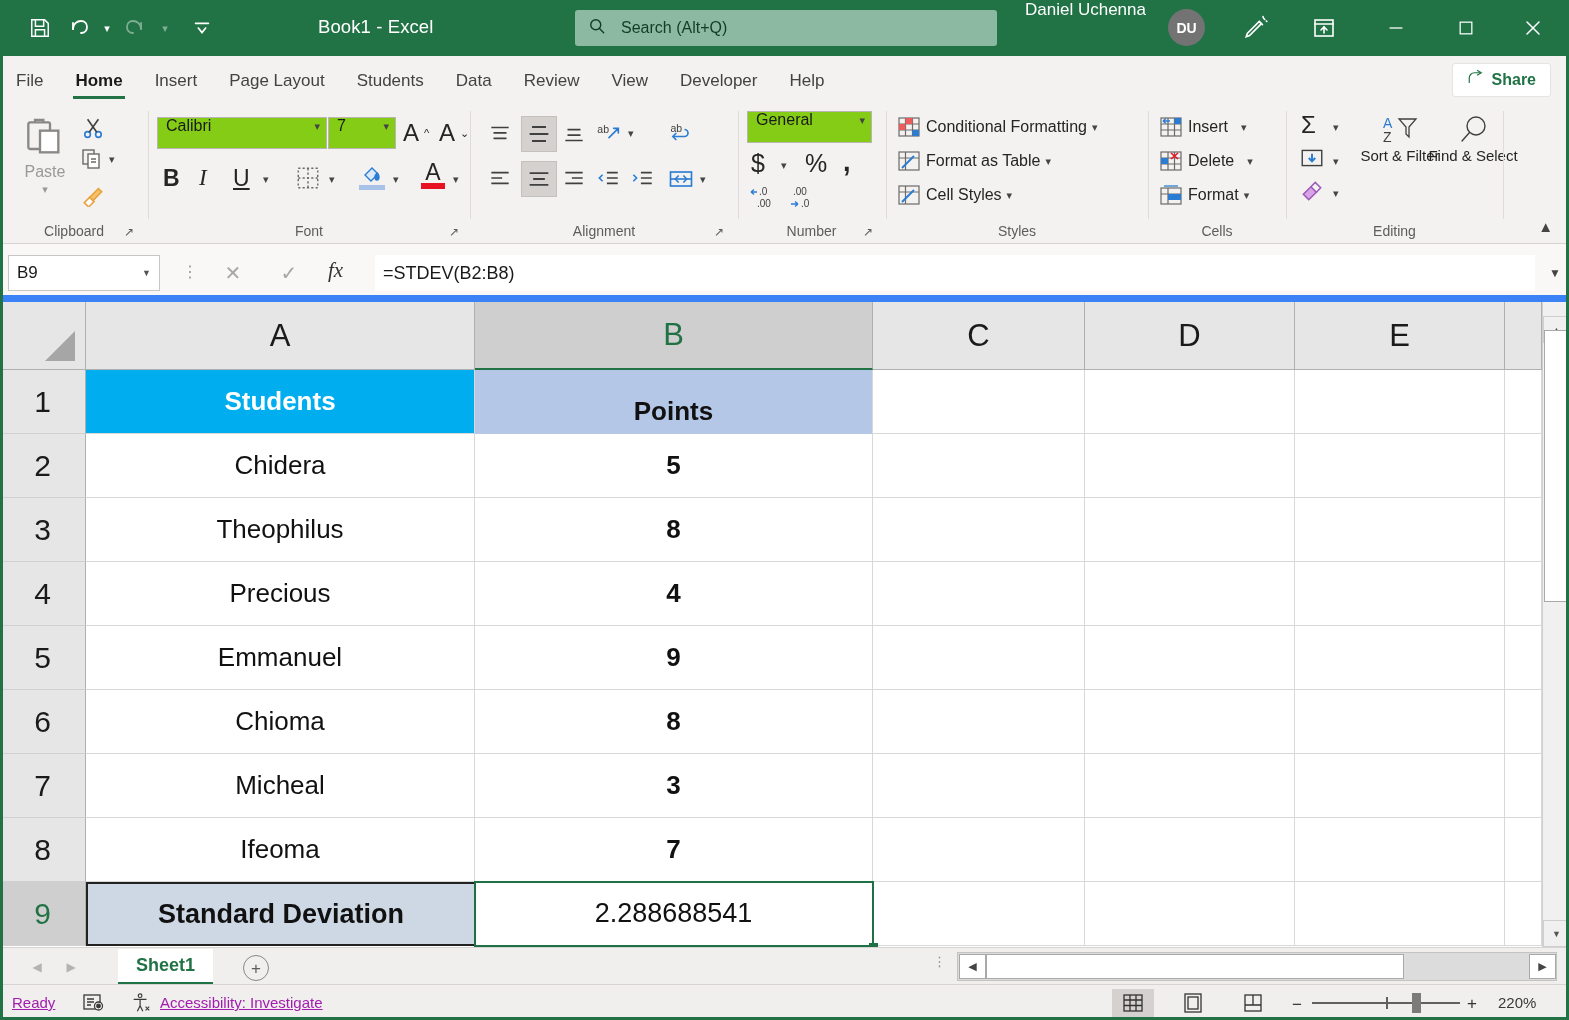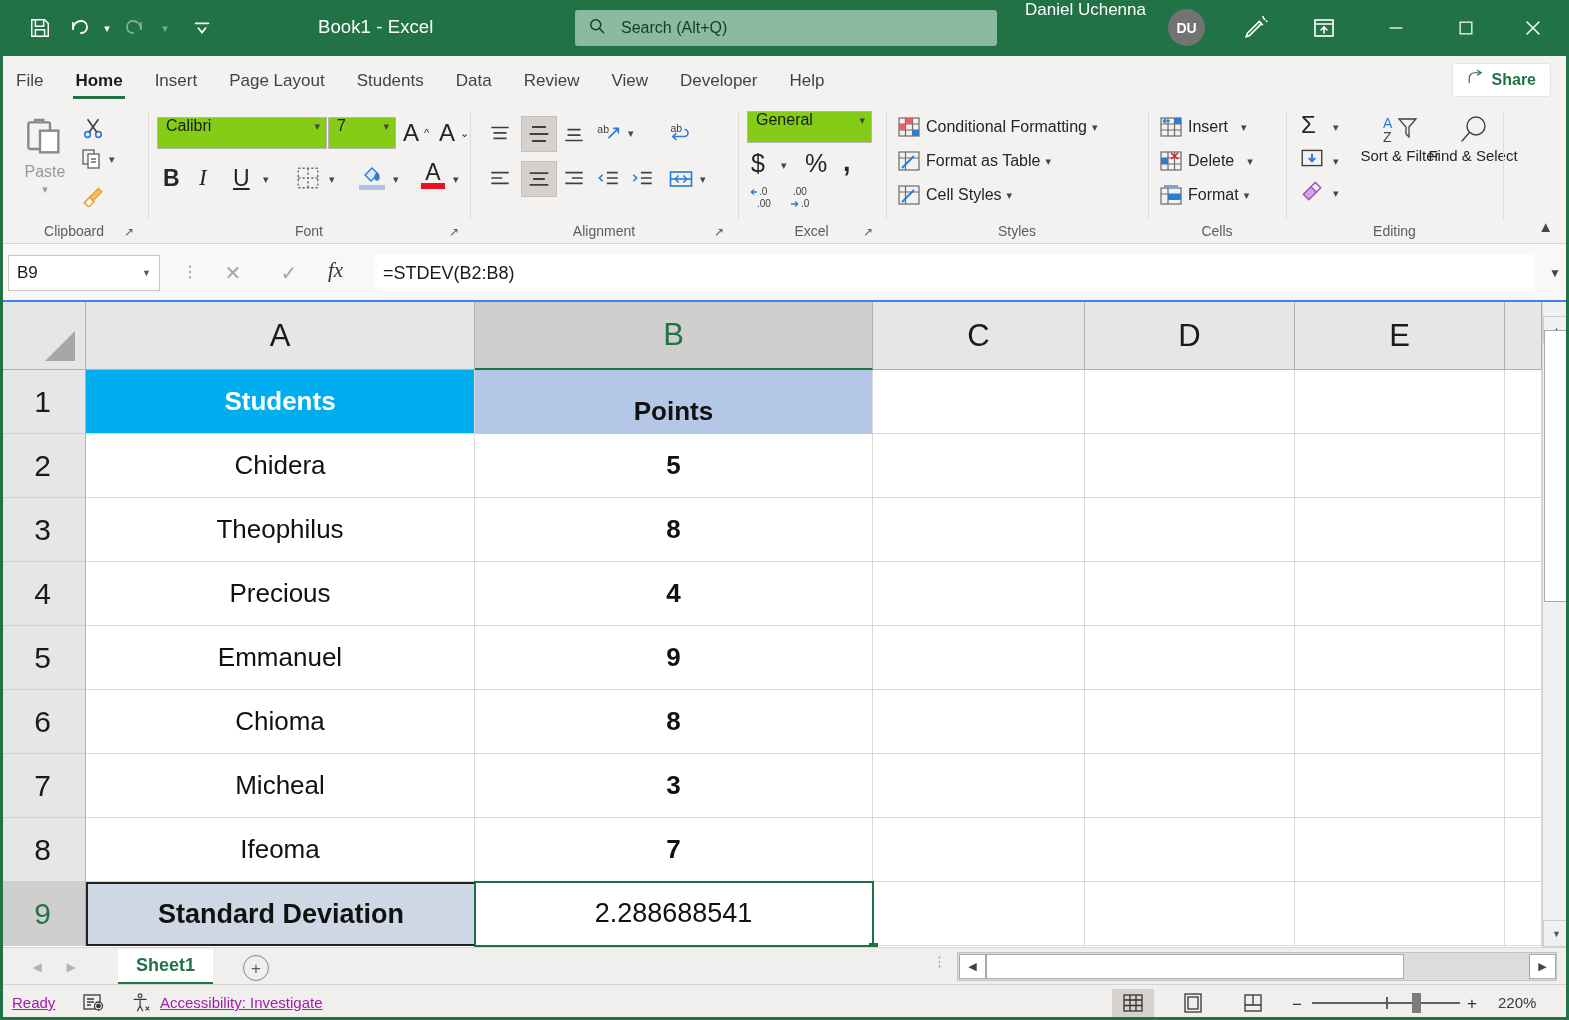--- a/index.html
+++ b/index.html
@@ -97,21 +97,21 @@
     position: absolute; background: #84cc16; border: 1px solid #b8b5b2;
     display: flex; align-items: center; justify-content: space-between;
     padding: 0 6px 14px 8px; font-size: 16px; color: #1a1a1a;
   }
   .icon-sq { display: inline-flex; align-items: center; justify-content: center; }
   .toggle-on { background: #d4d1ce; border: 1px solid #c3c0bd; }
 
   
   .formulabar {
     position: absolute; top: 244px; left: 0; width: 1569px; height: 58px;
-    background: #f9f8f7; border-bottom: 2px solid #3b82f6;
+    background: #f9f8f7; border-bottom: 7px solid #3b82f6;
     display: flex; align-items: center;
   }
   .namebox {
     position: absolute; left: 8px; top: 11px; width: 152px; height: 36px;
     background: #fff; border: 1px solid #c8c6c4;
     display: flex; align-items: center; padding: 0 8px;
     font-size: 17px; color: #1a1a1a;
   }
   .namebox .dd { margin-left: auto; font-size: 9px; color: #555; }
   .fb-sep { position: absolute; left: 182px; top: 18px; font-size: 16px; color: #999; letter-spacing: 0; }
@@ -495,21 +495,21 @@
         <path d="M8 9H2M2 9l3-2.5M2 9l3 2.5" stroke="#2b7cd3" stroke-width="1.3"></path>
       </svg>
     </div>
     <div class="rbtn" style="left:50px; top:80px;">
       <svg width="34" height="28" viewBox="0 0 34 28" fill="none">
         <text x="4" y="12" font-size="10" fill="#404040">.00</text>
           <text x="12" y="24" font-size="10" fill="#404040">.0</text>
         <path d="M2 21h7M9 21l-3-2.5M9 21l-3 2.5" stroke="#2b7cd3" stroke-width="1.3"></path>
       </svg>
     </div>
-    <div class="group-label">Excel</div>
+    <div class="group-label">Number</div>
     <div class="dialog-launcher" style="left:124px">↗</div>
   </div>
   <div class="group-sep" style="left:886px"></div>
 
   <div class="group" style="left:887px; width:260px;">
     <div class="rbtn" style="left:10px; top:12px;">
       <span class="icon-sq">
         <svg width="24" height="24" viewBox="0 0 24 24" fill="none" stroke="#6b6a68" stroke-width="1.2">
           <rect x="2" y="3" width="20" height="18"></rect>
             <path d="M2 9h20M2 15h20M8.5 3v18M15.5 3v18"></path>

